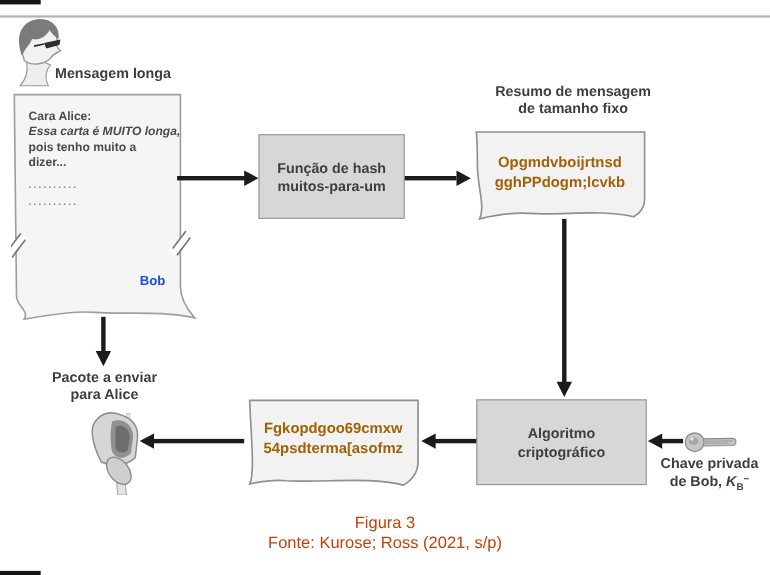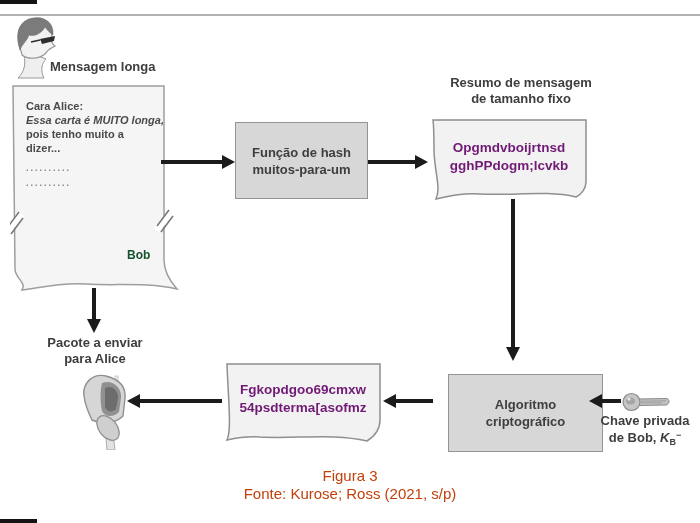--- a/index.html
+++ b/index.html
@@ -14,24 +14,24 @@
   
   .lbl{position:absolute;font-weight:700;color:#3e3e3e;font-size:13px;line-height:16px;text-align:center;}
   .lbl-left{text-align:left;}
   
   .pbox{
     position:absolute;background:#d7d7d7;border:1.5px solid #949494;
     display:flex;flex-direction:column;align-items:center;justify-content:center;
     font-weight:700;color:#3e3e3e;font-size:13px;line-height:17px;text-align:center;
   }
   
-  .doc-text{position:absolute;font-weight:700;color:#701a75;font-size:13.5px;line-height:18px;text-align:center;}
+  .doc-text{position:absolute;font-weight:700;color:#a16207;font-size:13.5px;line-height:18px;text-align:center;}
   .letter-line{position:absolute;font-weight:600;color:#4a4a4a;font-size:11px;line-height:14px;white-space:nowrap;}
   .letter-dots{position:absolute;font-weight:700;color:#828282;font-size:9px;letter-spacing:2px;white-space:nowrap;}
-  .signature{position:absolute;font-weight:600;color:#14532d;font-size:12px;}
+  .signature{position:absolute;font-weight:600;color:#1d4ed8;font-size:12px;}
   
   .hline{position:absolute;height:4px;background:#1b1b1b;}
   .vline{position:absolute;width:4px;background:#1b1b1b;}
   .tri-right{position:absolute;width:0;height:0;border-top:7px solid transparent;border-bottom:7px solid transparent;border-left:13px solid #1b1b1b;}
   .tri-left{position:absolute;width:0;height:0;border-top:7px solid transparent;border-bottom:7px solid transparent;border-right:13px solid #1b1b1b;}
   .tri-down{position:absolute;width:0;height:0;border-left:7px solid transparent;border-right:7px solid transparent;border-top:14px solid #1b1b1b;}
   
   .caption{position:absolute;left:0;width:700px;text-align:center;color:#c2410c;font-size:15px;line-height:18px;}
   .keysym i{font-style:italic;}
   .keysym sub{font-size:9px;vertical-align:-3px;}
@@ -99,21 +99,21 @@
   <div class="doc-text" style="left:440px;top:139px;width:138px;">
     <div>Opgmdvboijrtnsd</div>
     <div>gghPPdogm;lcvkb</div>
   </div>
 
   <div>
     <div class="vline" style="left:511px;top:199px;height:149px;"></div>
     <div class="tri-down" style="left:506px;top:347px;"></div>
   </div>
 
-  <div class="pbox" style="left:448px;top:363px;width:153px;height:76px;margin-top:11px;">
+  <div class="pbox" style="left:433px;top:363px;width:153px;height:76px;">
     <div>Algoritmo</div>
     <div>criptográfico</div>
   </div>
 
   <div>
     <div class="tri-left" style="left:589px;top:394px;"></div>
     <div class="hline" style="left:601px;top:399px;width:20px;"></div>
   </div>
   <svg class="abs" style="left:622px;top:390px;" width="48" height="24" viewBox="0 0 48 24">
     <path d="M17,9 L44,8.5 C46,8.5 47,10 47,11.5 C47,13 46,14.5 44,15 L17,15.5 Z" fill="#c2c2c2" stroke="#8a8a8a" stroke-width="1"></path>

